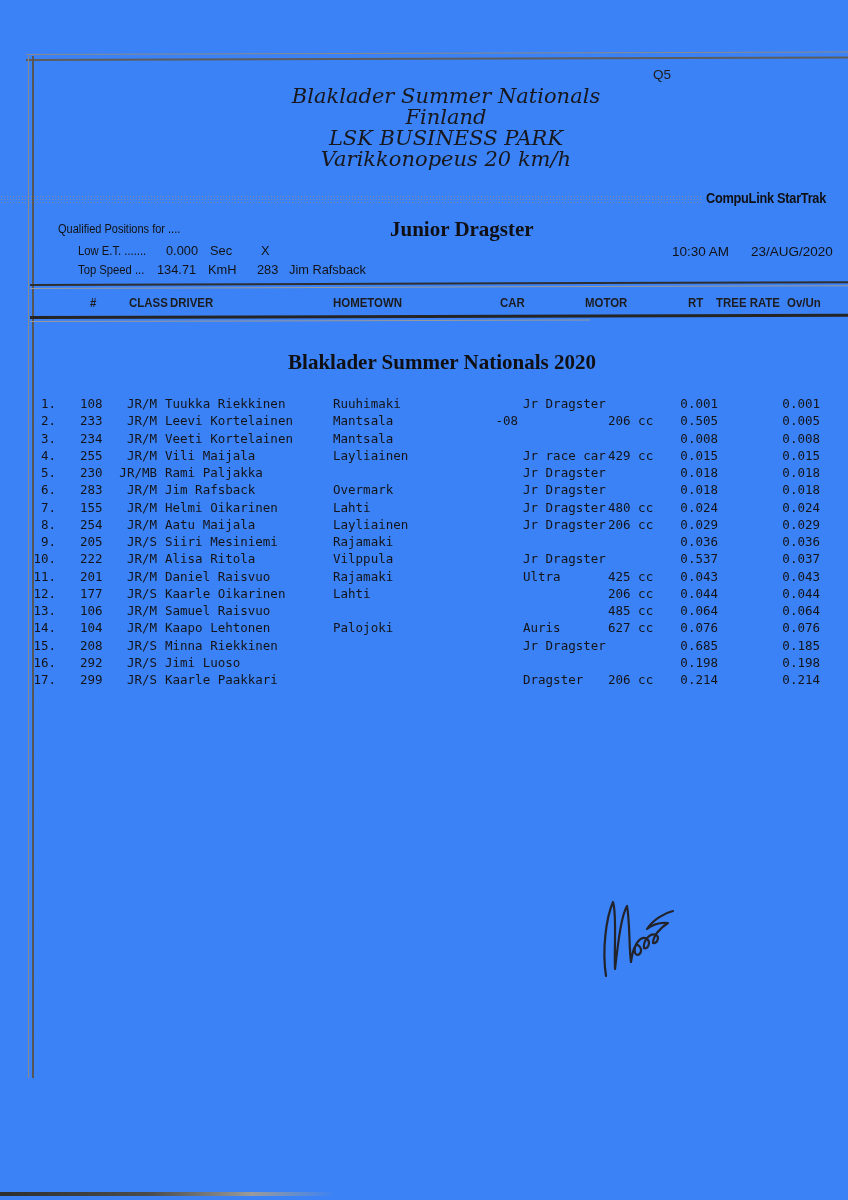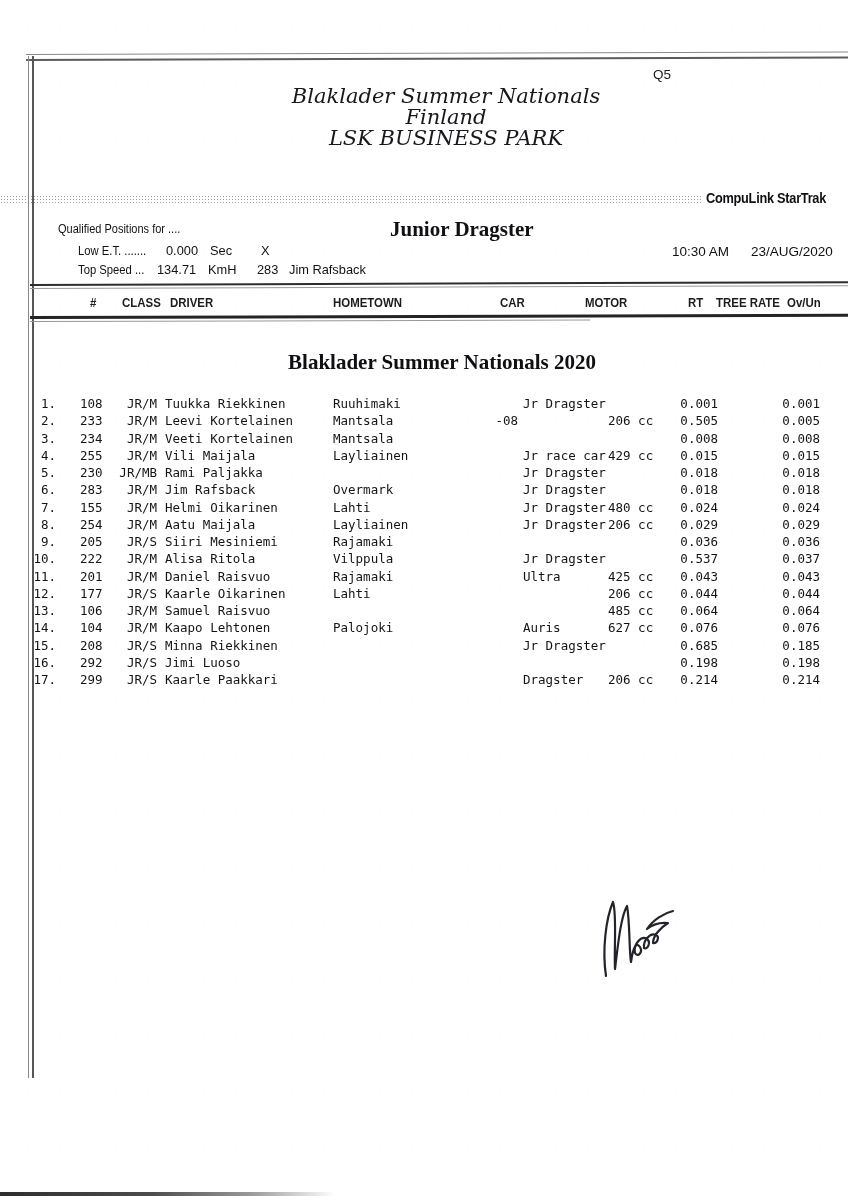--- a/index.html
+++ b/index.html
@@ -1,18 +1,18 @@
 <!DOCTYPE html>
 <html><head>
 <meta charset="utf-8">
 <style>
   html,body{margin:0;padding:0;background:#e8e8e8;}
   .page{
     position:relative;width:848px;height:1200px;margin:0 auto;
-    background:#ffffff;overflow:hidden;
+    background:#3b82f6;overflow:hidden;
     font-family:"Liberation Sans",sans-serif;color:#1b1b1b;
   }
   .noise{
     position:absolute;inset:0;pointer-events:none;opacity:.35;
     background-image:radial-gradient(circle,#00000010 0.5px,transparent 0.9px);
     background-size:11px 7px;
   }
   .abs{position:absolute;white-space:nowrap;}
   .cond{display:inline-block;transform:scaleX(0.88);transform-origin:0 50%;}
   
@@ -69,20 +69,21 @@
   <div class="hline" style="left:26px;top:58.5px;width:822px;height:2px;background:#5c5c5c;transform:rotate(-0.18deg);"></div>
   <div class="vline" style="left:28px;top:56px;width:1.2px;height:1022px;background:#8a8a8a;"></div>
   <div class="vline" style="left:32px;top:56px;width:1.8px;height:1022px;background:#565656;"></div>
 
   <div class="abs" style="left:653px;top:67px;font-size:13.5px;">Q5</div>
 
   <div class="hdrblock">
     <div>Blaklader Summer Nationals</div>
     <div>Finland</div>
     <div>LSK BUSINESS PARK</div>
+    <div>Varikkonopeus 20 km/h</div>
   </div>
 
   <div class="dotband"></div>
   <div class="brand"><span class="cond">CompuLink StarTrak</span></div>
 
   <div class="qualified"><span class="cond">Qualified Positions for ....</span></div>
   <div class="classtitle">Junior Dragster</div>
 
   <div class="abs infoline" style="left:78px;top:243px;"><span class="cond">Low E.T. .......</span></div>
   <div class="abs infoline" style="left:166px;top:243px;">0.000</div>
@@ -95,21 +96,21 @@
   <div class="abs infoline" style="left:257px;top:262px;">283</div>
   <div class="abs infoline" style="left:289px;top:262px;">Jim Rafsback</div>
 
   <div class="abs stamp" style="left:672px;top:244px;text-align:center;">10:30 AM</div>
   <div class="abs stamp" style="left:751px;top:244px;">23/AUG/2020</div>
 
   <div class="hline" style="left:30px;top:284px;width:818px;height:2px;background:#2e2e2e;transform:rotate(-0.2deg);"></div>
   <div class="hline" style="left:30px;top:287.5px;width:818px;height:1px;background:#9a9a9a;transform:rotate(-0.2deg);"></div>
 
   <div class="colhead" style="left:90px;"><span class="cond">#</span></div>
-  <div class="colhead" style="left:122px;text-decoration:underline;"><span class="cond">CLASS</span></div>
+  <div class="colhead" style="left:129px;text-decoration:underline;"><span class="cond">CLASS</span></div>
   <div class="colhead" style="left:170px;"><span class="cond">DRIVER</span></div>
   <div class="colhead" style="left:333px;"><span class="cond">HOMETOWN</span></div>
   <div class="colhead" style="left:500px;"><span class="cond">CAR</span></div>
   <div class="colhead" style="left:585px;"><span class="cond">MOTOR</span></div>
   <div class="colhead" style="left:688px;"><span class="cond">RT</span></div>
   <div class="colhead" style="left:716px;"><span class="cond">TREE RATE</span></div>
   <div class="colhead" style="left:787px;"><span class="cond">Ov/Un</span></div>
 
   <div class="hline" style="left:30px;top:316px;width:818px;height:2.5px;background:#242424;transform:rotate(-0.15deg);"></div>
   <div class="hline" style="left:30px;top:320.5px;width:560px;height:1px;background:#999;transform:rotate(-0.15deg);"></div>

